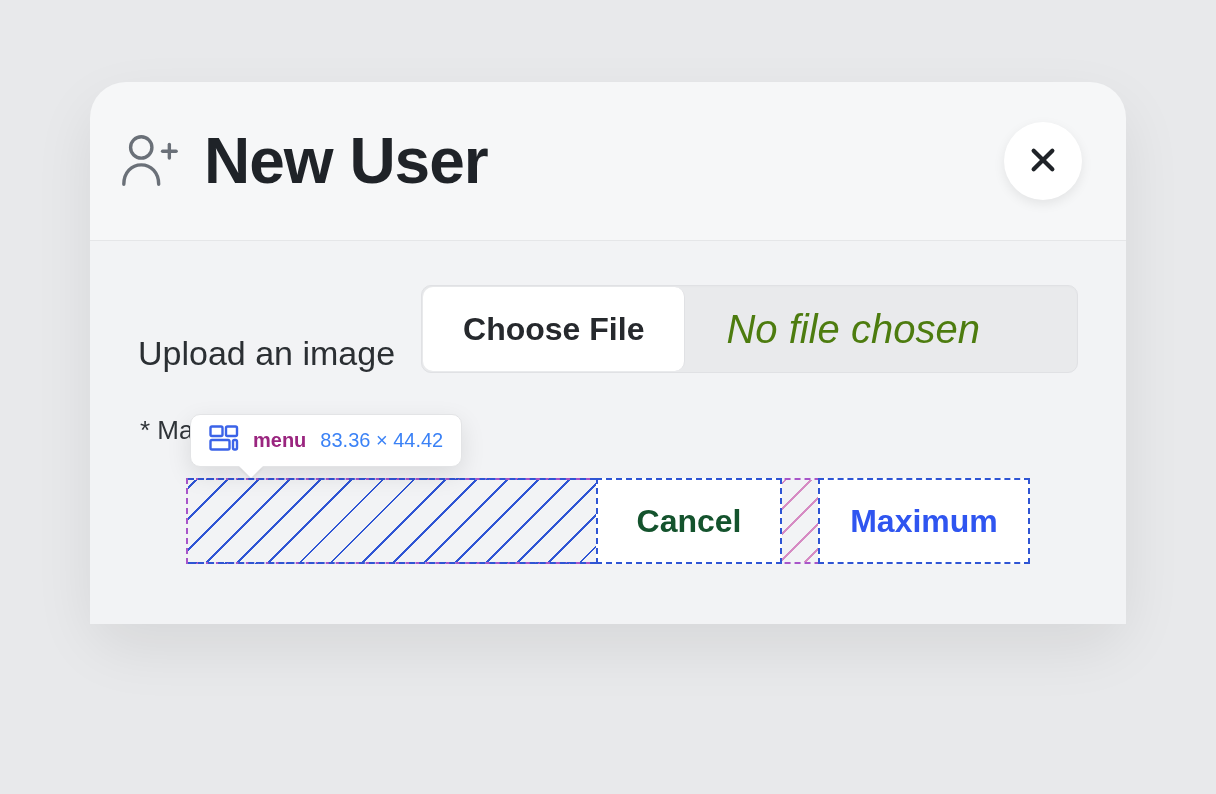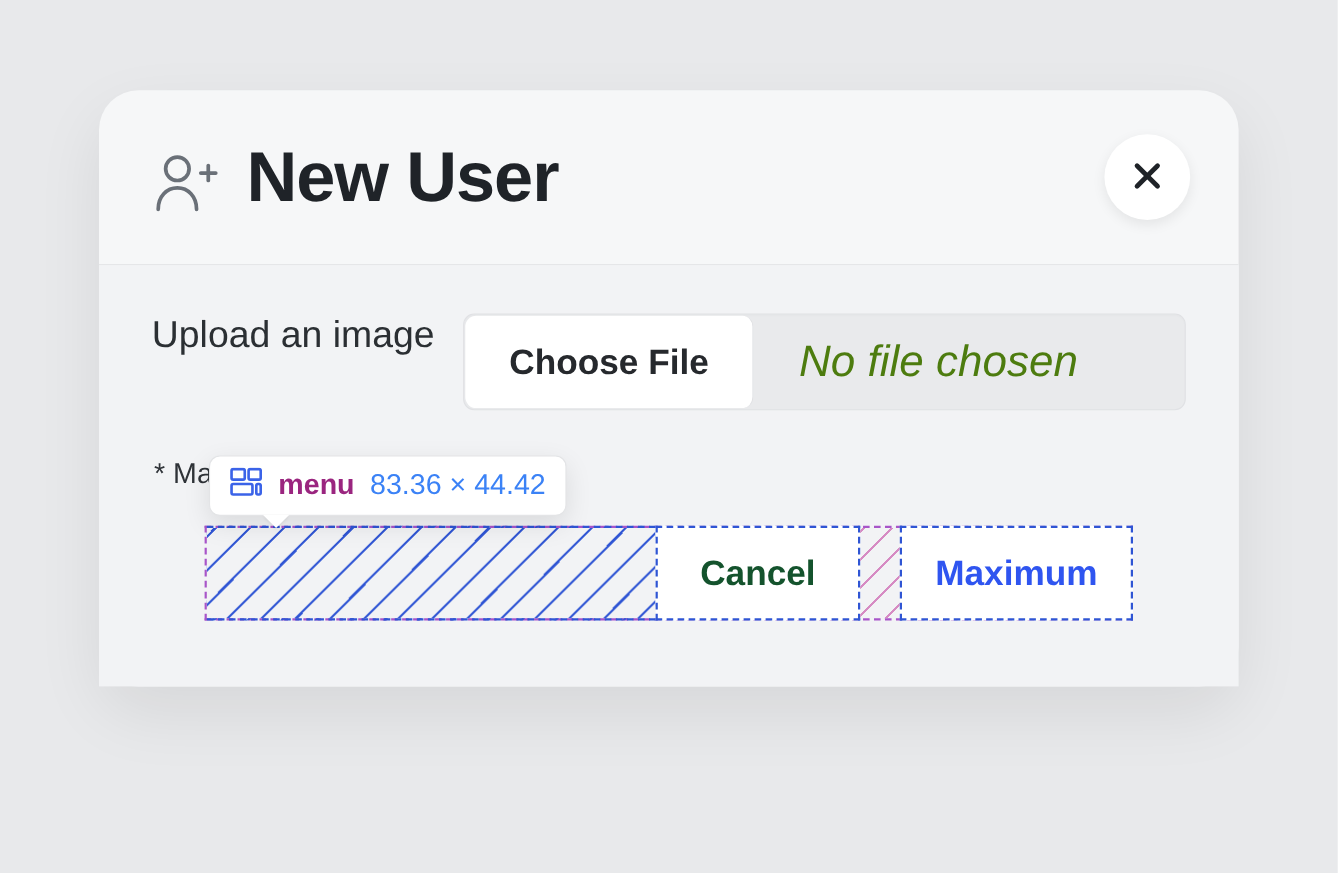--- a/index.html
+++ b/index.html
@@ -20,22 +20,22 @@
     .dialog {
       width: 1036px;
       background: #f6f7f8;
       border-radius: 36px;
       box-shadow: 0 24px 60px rgba(0,0,0,0.08);
       overflow: visible;
       position: relative;
     }
     .dialog-header {
       display: flex;
-      align-items: flex-end;
-      padding: 42px 48px 42px 48px;
+      align-items: center;
+      padding: 42px 48px 42px 28px;
       position: relative;
     }
     .person-plus-icon {
       display: flex;
       align-items: center;
       margin-right: 24px;
     }
     .person-plus-svg {
       width: 62px;
       height: 62px;
@@ -62,21 +62,21 @@
       cursor: pointer;
     }
     .close-button svg { width: 32px; height: 32px; }
     .upload-section {
       background: #f2f3f5;
       border-top: 1px solid #e5e6e8;
       padding: 44px 48px 12px 48px;
     }
     .upload-row {
       display: flex;
-      align-items: flex-start;
+      align-items: flex-end;
       gap: 26px;
     }
     .upload-label {
       font-size: 34px;
       color: #2b2f33;
       white-space: nowrap;
     }
     .file-picker {
       flex: 1;
       display: flex;
@@ -185,23 +185,23 @@
     .tooltip {
       position: absolute;
       top: -66px;
       left: 2px;
       background: #fff;
       border: 1px solid #e3e4e6;
       border-radius: 10px;
       box-shadow: 0 8px 24px rgba(0,0,0,0.10);
       padding: 10px 18px;
       display: flex;
-      align-items: flex-start;
+      align-items: center;
       gap: 14px;
-      font-size: 26px;
+      font-size: 20px;
     }
     .tooltip-icon svg { width: 30px; height: 26px; }
     .tooltip-tag { color: #9a257f; font-weight: 700; }
     .tooltip-dims { color: #3b82f6; }
     .tooltip::after {
       content: "";
       position: absolute;
       left: 48px;
       bottom: -12px;
       width: 0; height: 0;

